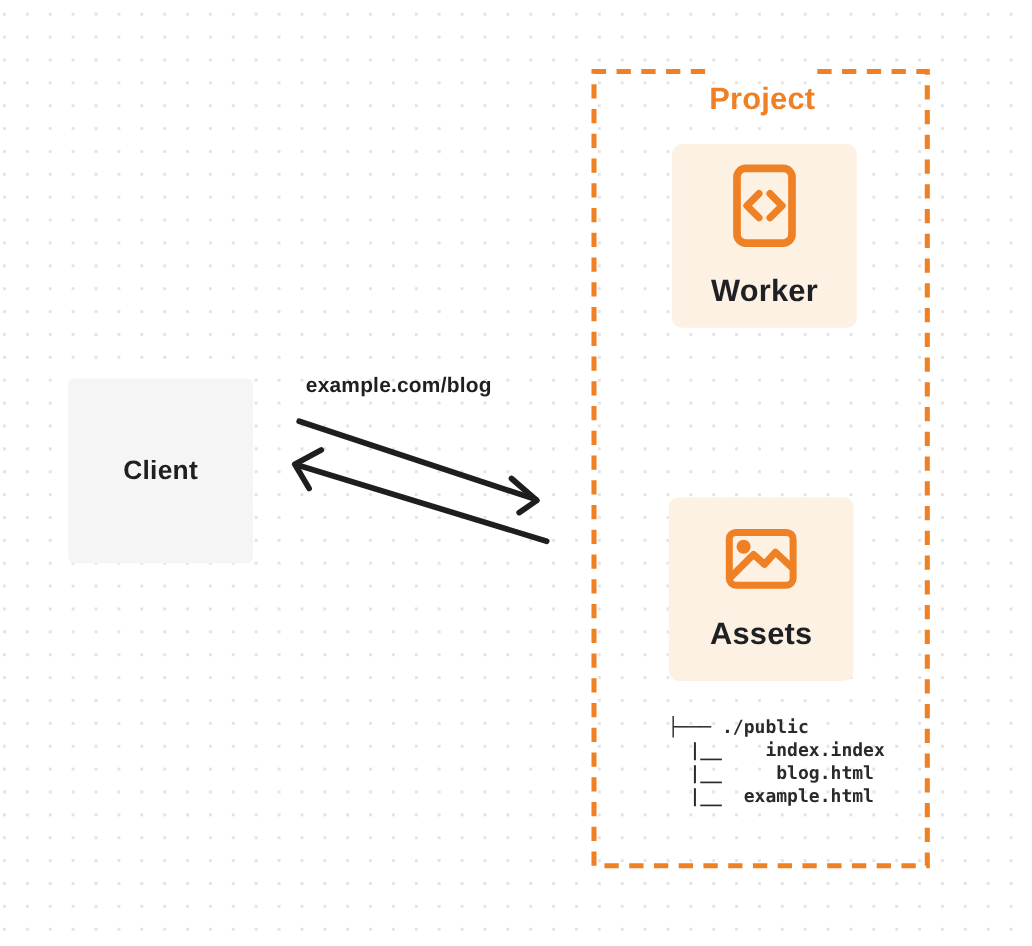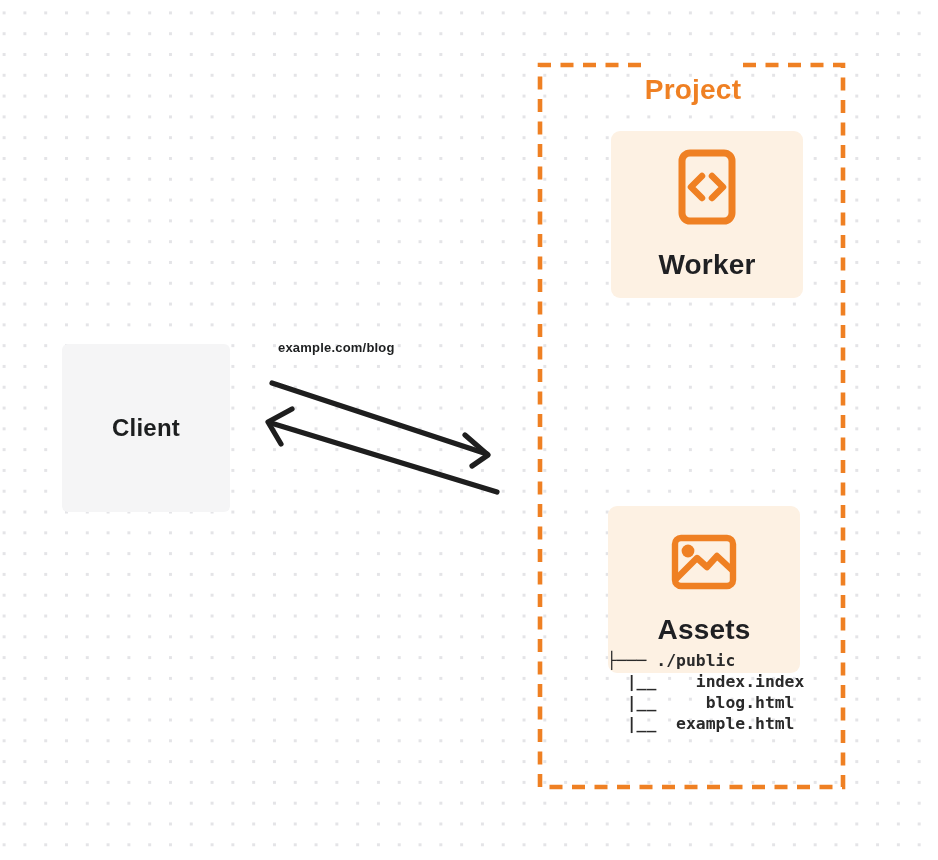--- a/index.html
+++ b/index.html
@@ -22,21 +22,21 @@
     background: #f5f5f6;
     border-radius: 6px;
     display: flex; align-items: center; justify-content: center;
   }
   .client-box .label {
     font-size: 24px; font-weight: 700; color: #1d1f20; letter-spacing: 0.2px;
   }
   .request-label {
     position: absolute;
     left: 278px; top: 340px;
-    font-size: 13px; font-weight: 700; color: #1d1f20;
+    font-size: 19px; font-weight: 700; color: #1d1f20;
     letter-spacing: 0.2px;
     white-space: nowrap;
     text-align: center;
   }
   .arrows-svg {
     position: absolute; left: 0; top: 0; width: 938px; height: 860px;
     pointer-events: none;
   }
   .project-border-svg {
     position: absolute; left: 533px; top: 58px; width: 317px; height: 736px;
@@ -45,29 +45,29 @@
   .project-label {
     position: absolute;
     left: 640px; top: 50px; width: 106px;
     text-align: center;
     font-size: 28px; font-weight: 700; color: #ef8023;
     letter-spacing: 0.2px;
     margin-top: 24px;
   }
   .card {
     position: absolute;
-    width: 192px; height: 167px;
+    width: 168px; height: 167px;
     background: #fdf1e3;
     border-radius: 9px;
     display: flex; flex-direction: column;
     align-items: center; justify-content: center;
     gap: 24px;
   }
   .card.worker { left: 611px; top: 131px; }
-  .card.assets { left: 608px; top: 506px; }
+  .card.assets { left: 608px; top: 452px; }
   .card .label {
     font-size: 28px; font-weight: 700; color: #1f2023; letter-spacing: 0.2px;
   }
   .file-tree {
     position: absolute;
     left: 591px; top: 650px;
     font-family: "DejaVu Sans Mono", "Liberation Mono", monospace;
     font-size: 16.4px;
     font-weight: 600;
     line-height: 21px;

